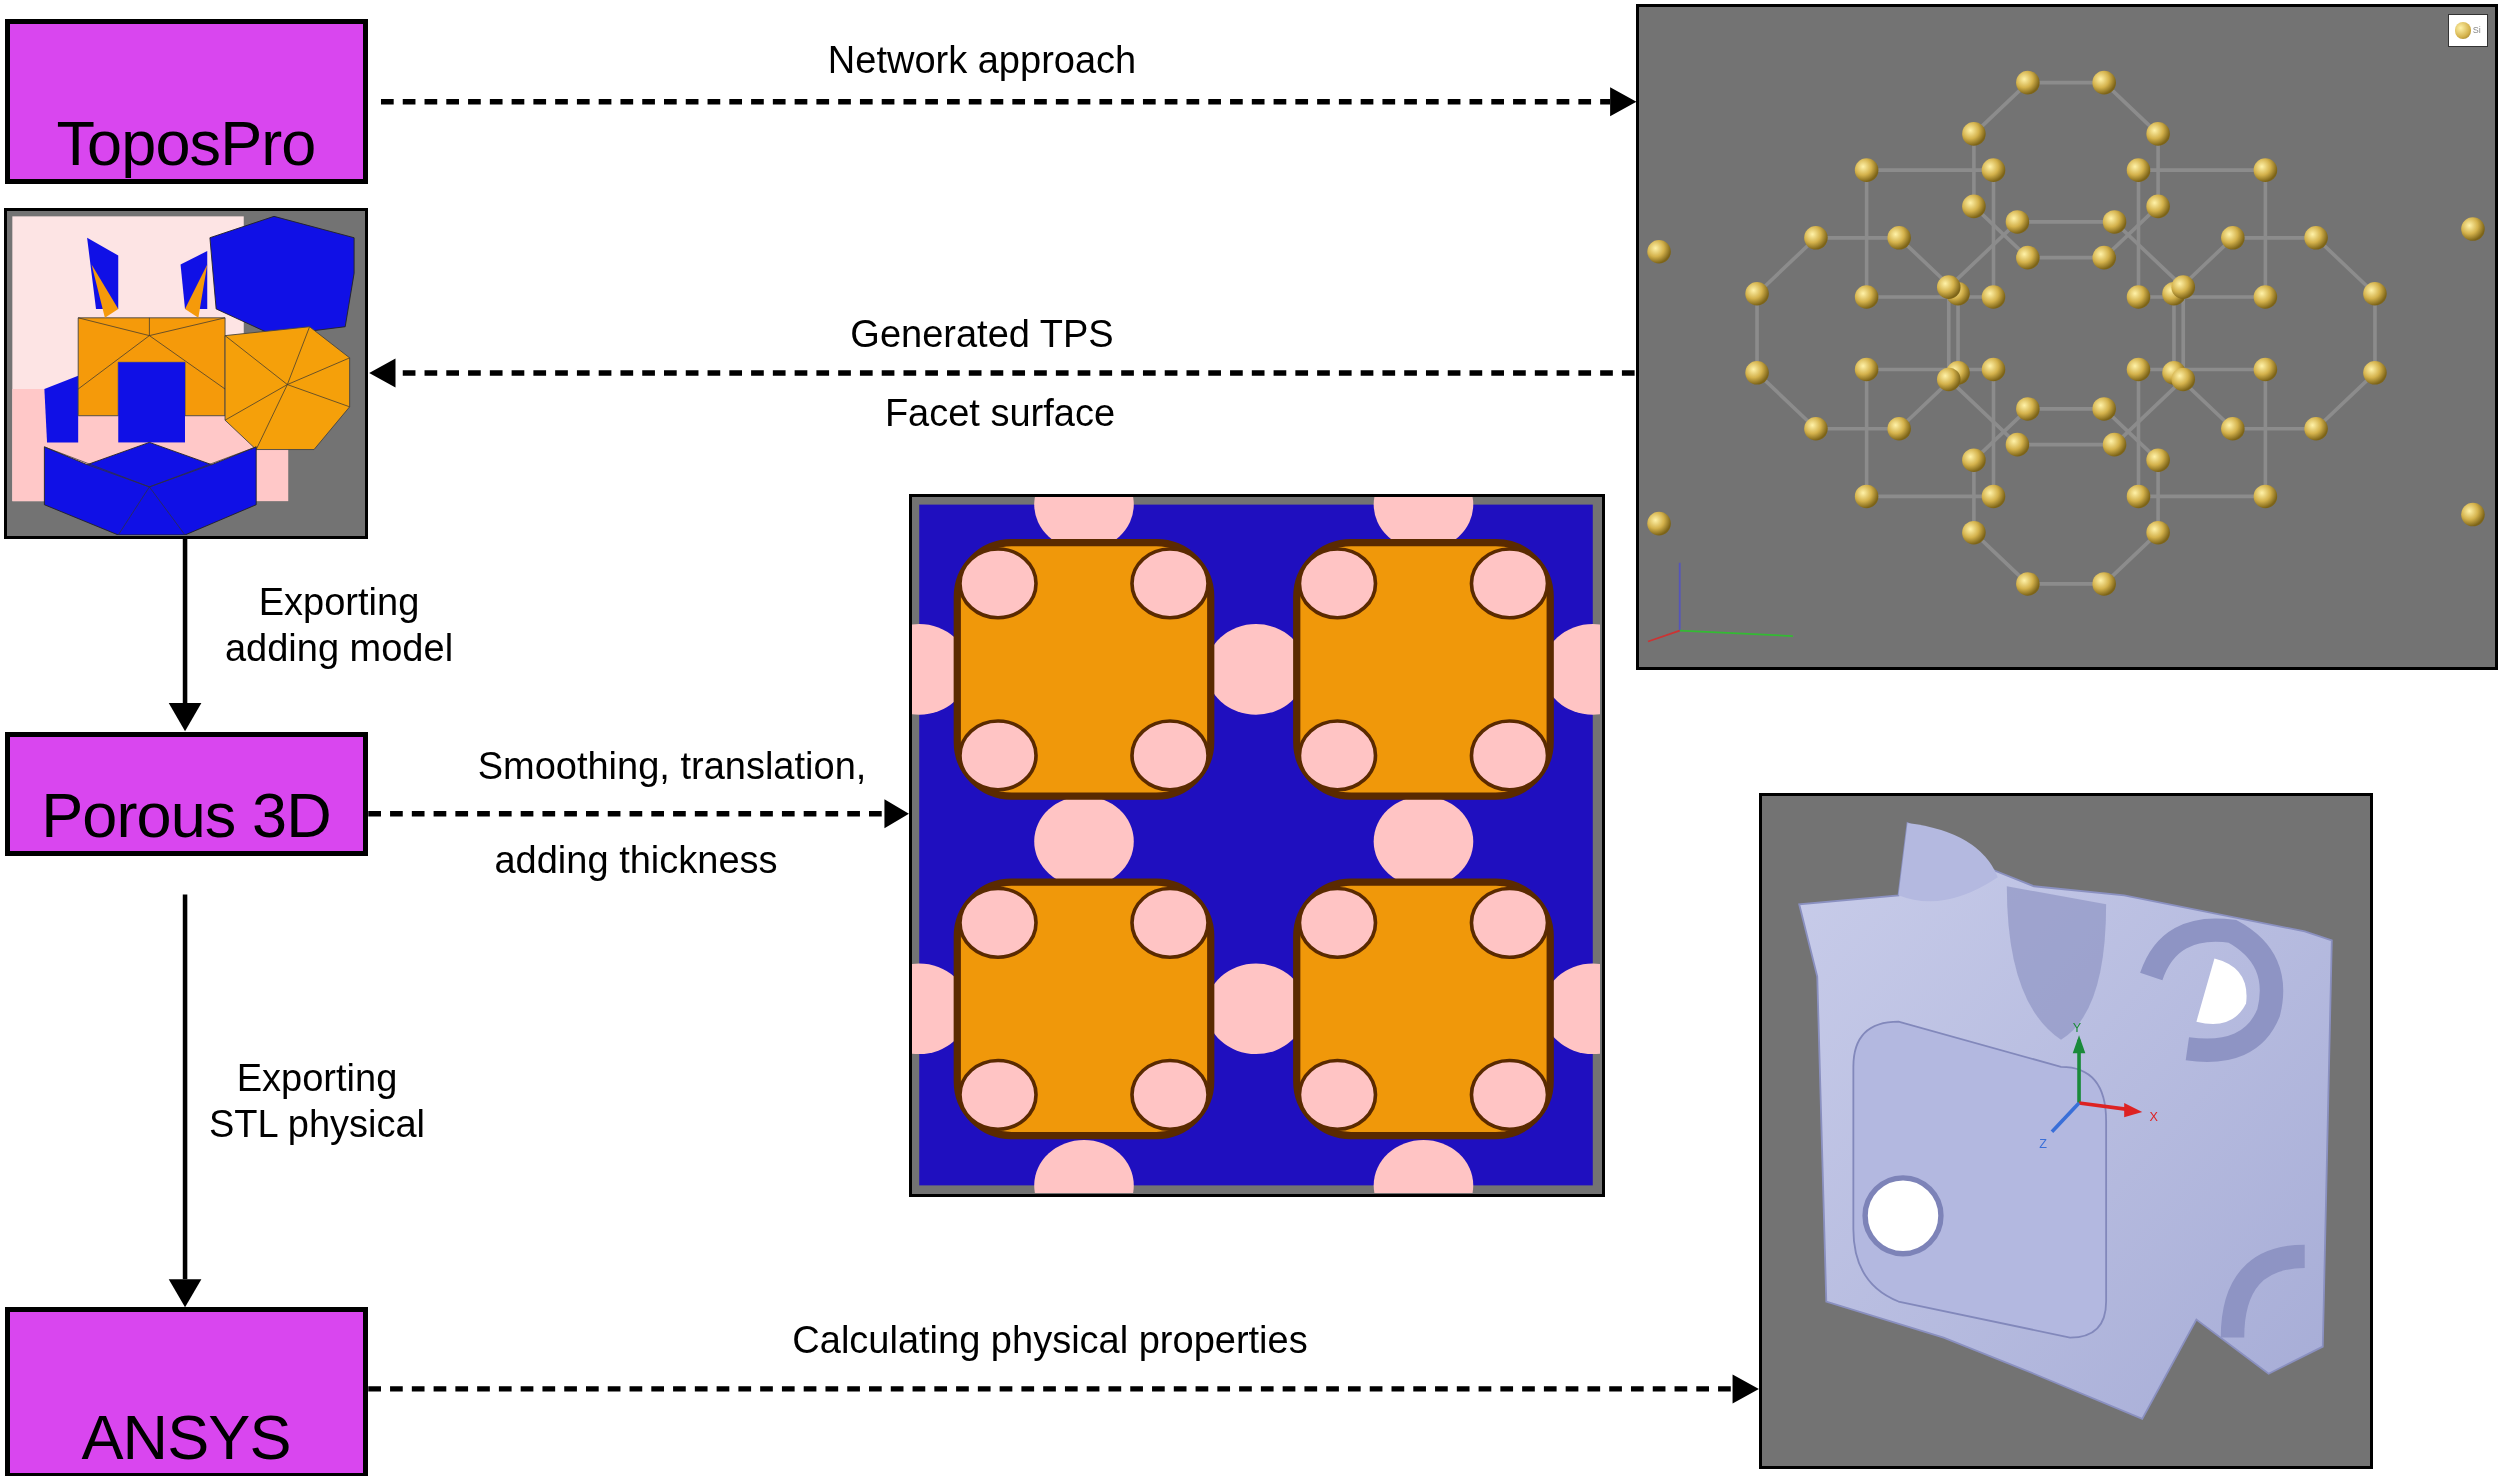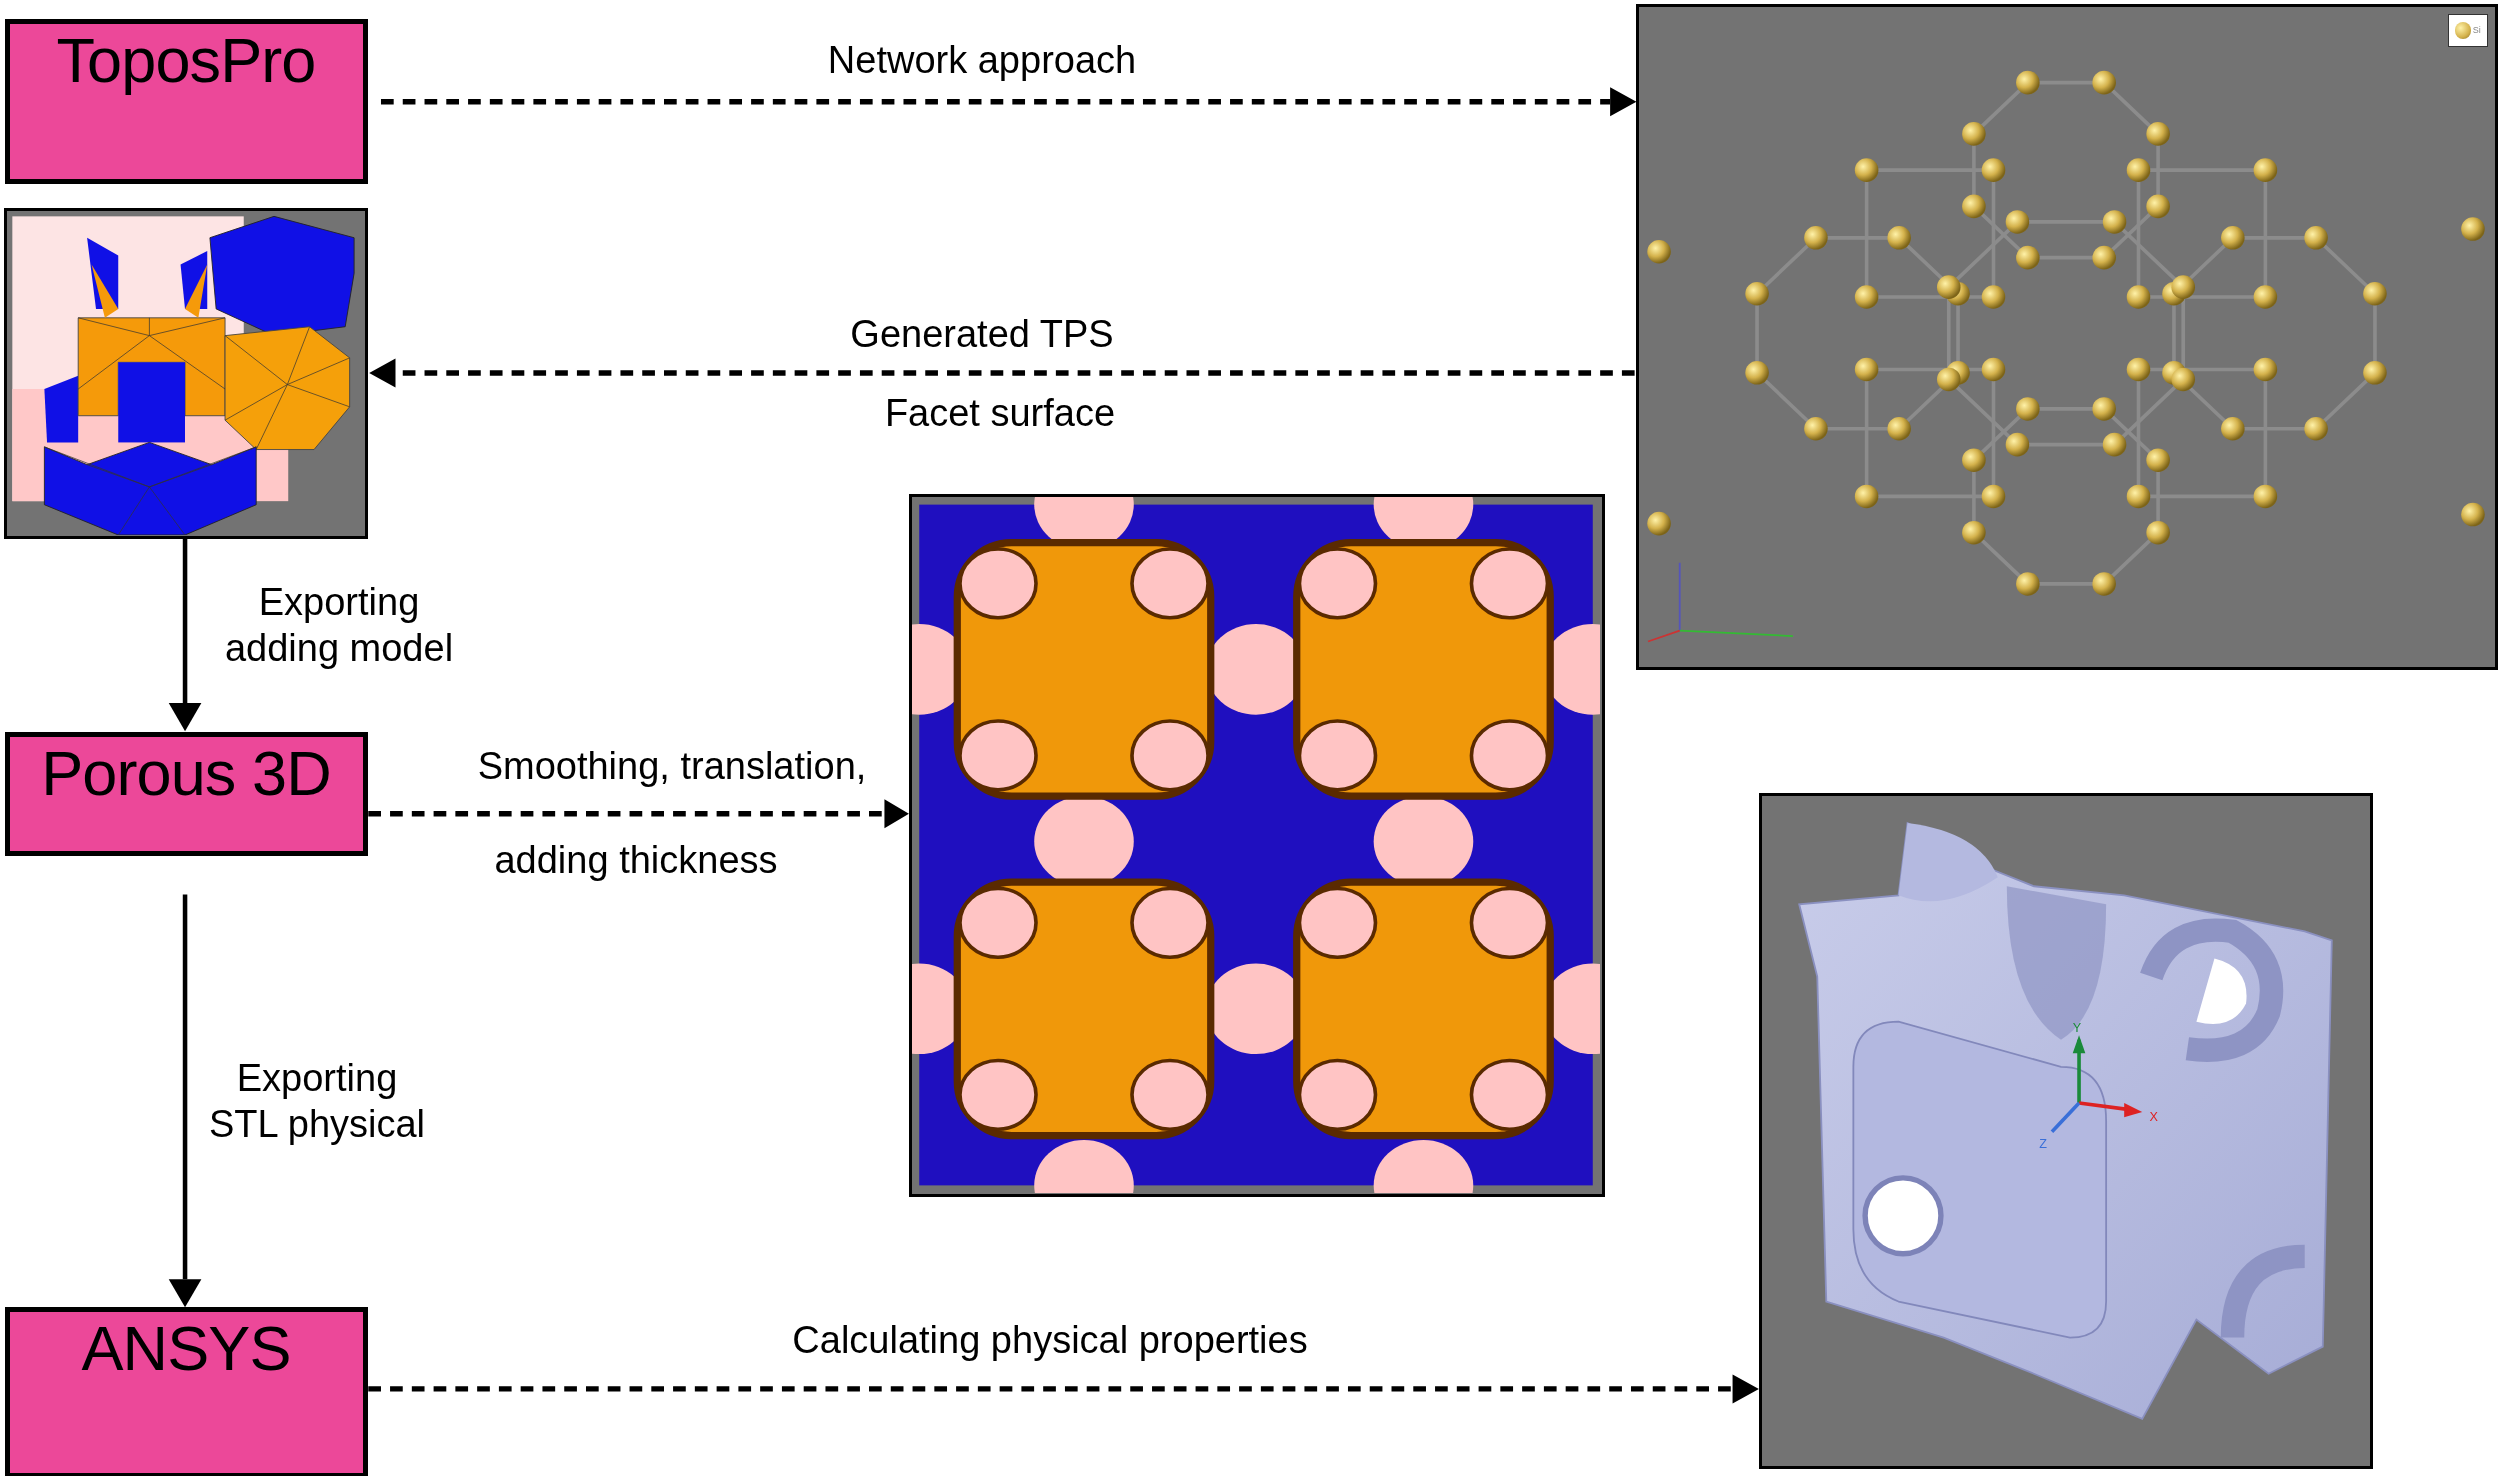--- a/index.html
+++ b/index.html
@@ -1,19 +1,19 @@
 <!DOCTYPE html>
 <html style="font-size:14.5px"><head>
 <meta charset="utf-8">
 <style>
   html, body { margin:0; padding:0; background:#fff; }
   body { width:2500px; height:1477px; position:relative; overflow:hidden;
          font-family:"Liberation Sans", "DejaVu Sans", sans-serif; color:#000; }
-  .box { position:absolute; box-sizing:border-box; border:5.4px solid #000; background:#ec4899;
-         display:flex; align-items:flex-start; justify-content:center; }
+  .box { position:absolute; box-sizing:border-box; border:5.4px solid #000; background:#d946ef;
+         display:flex; align-items:flex-end; justify-content:center; }
   .box span { font-size:63px; letter-spacing:-0.9px; }
   .panel { position:absolute; box-sizing:border-box; border:3.6px solid #000; background:#737373; overflow:hidden; }
   .lbl { position:absolute; font-size:38px; text-align:center; white-space:nowrap; transform:translate(-50%,-50%); line-height:1.2; }
   svg.overlay { position:absolute; left:0; top:0; }
 </style>
 </head>
 <body>
 
 <svg class="overlay" width="2500" height="1477" viewBox="0 0 2756 1628">
   <defs>

